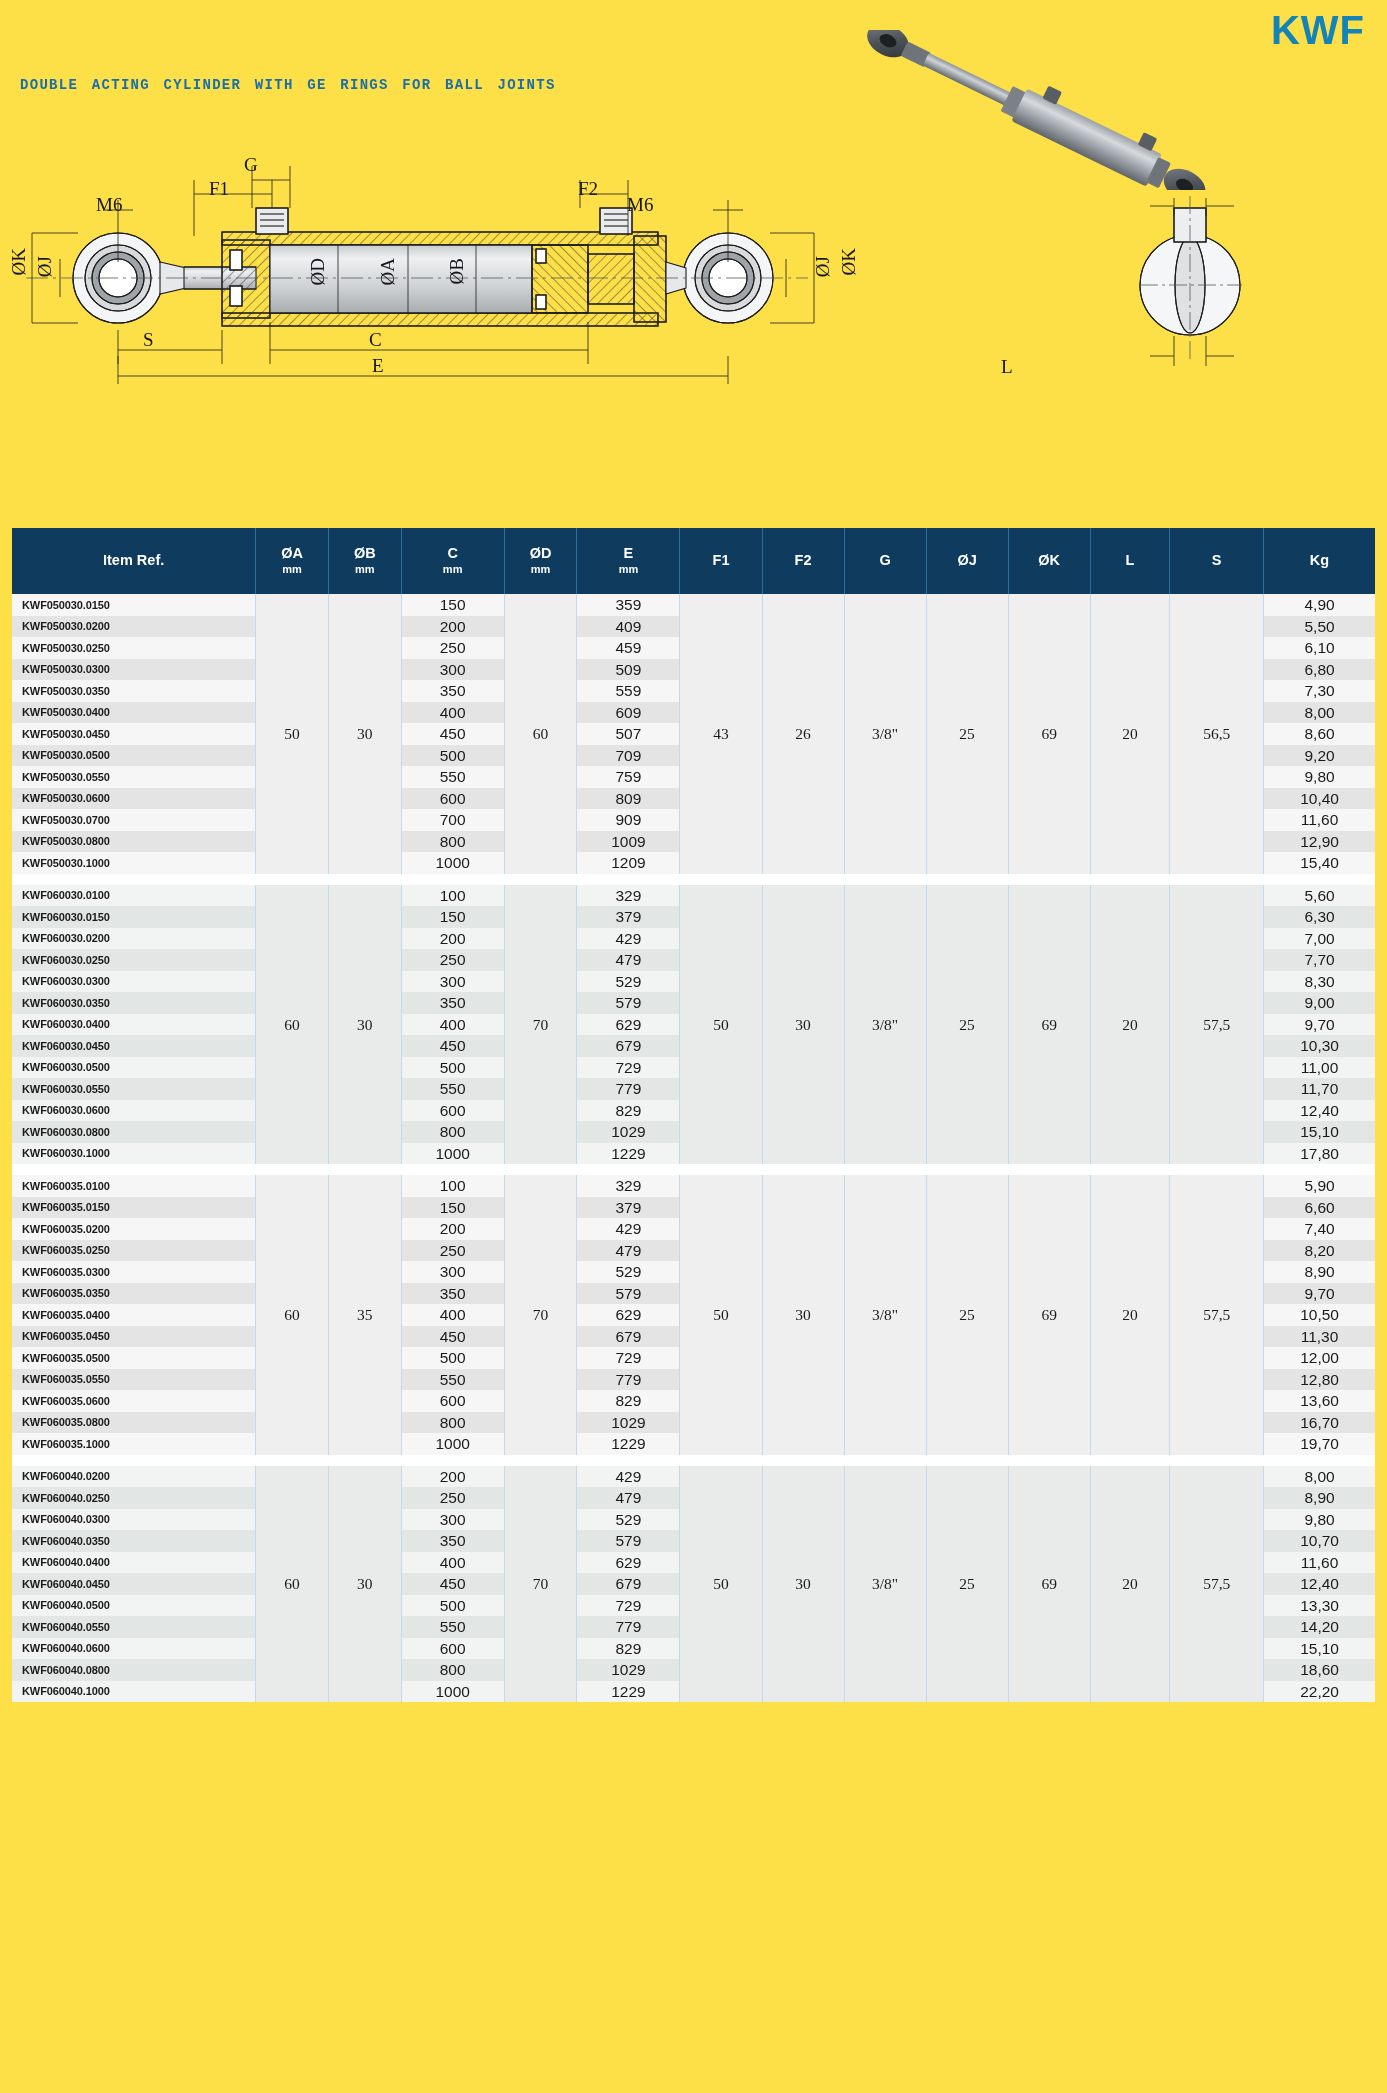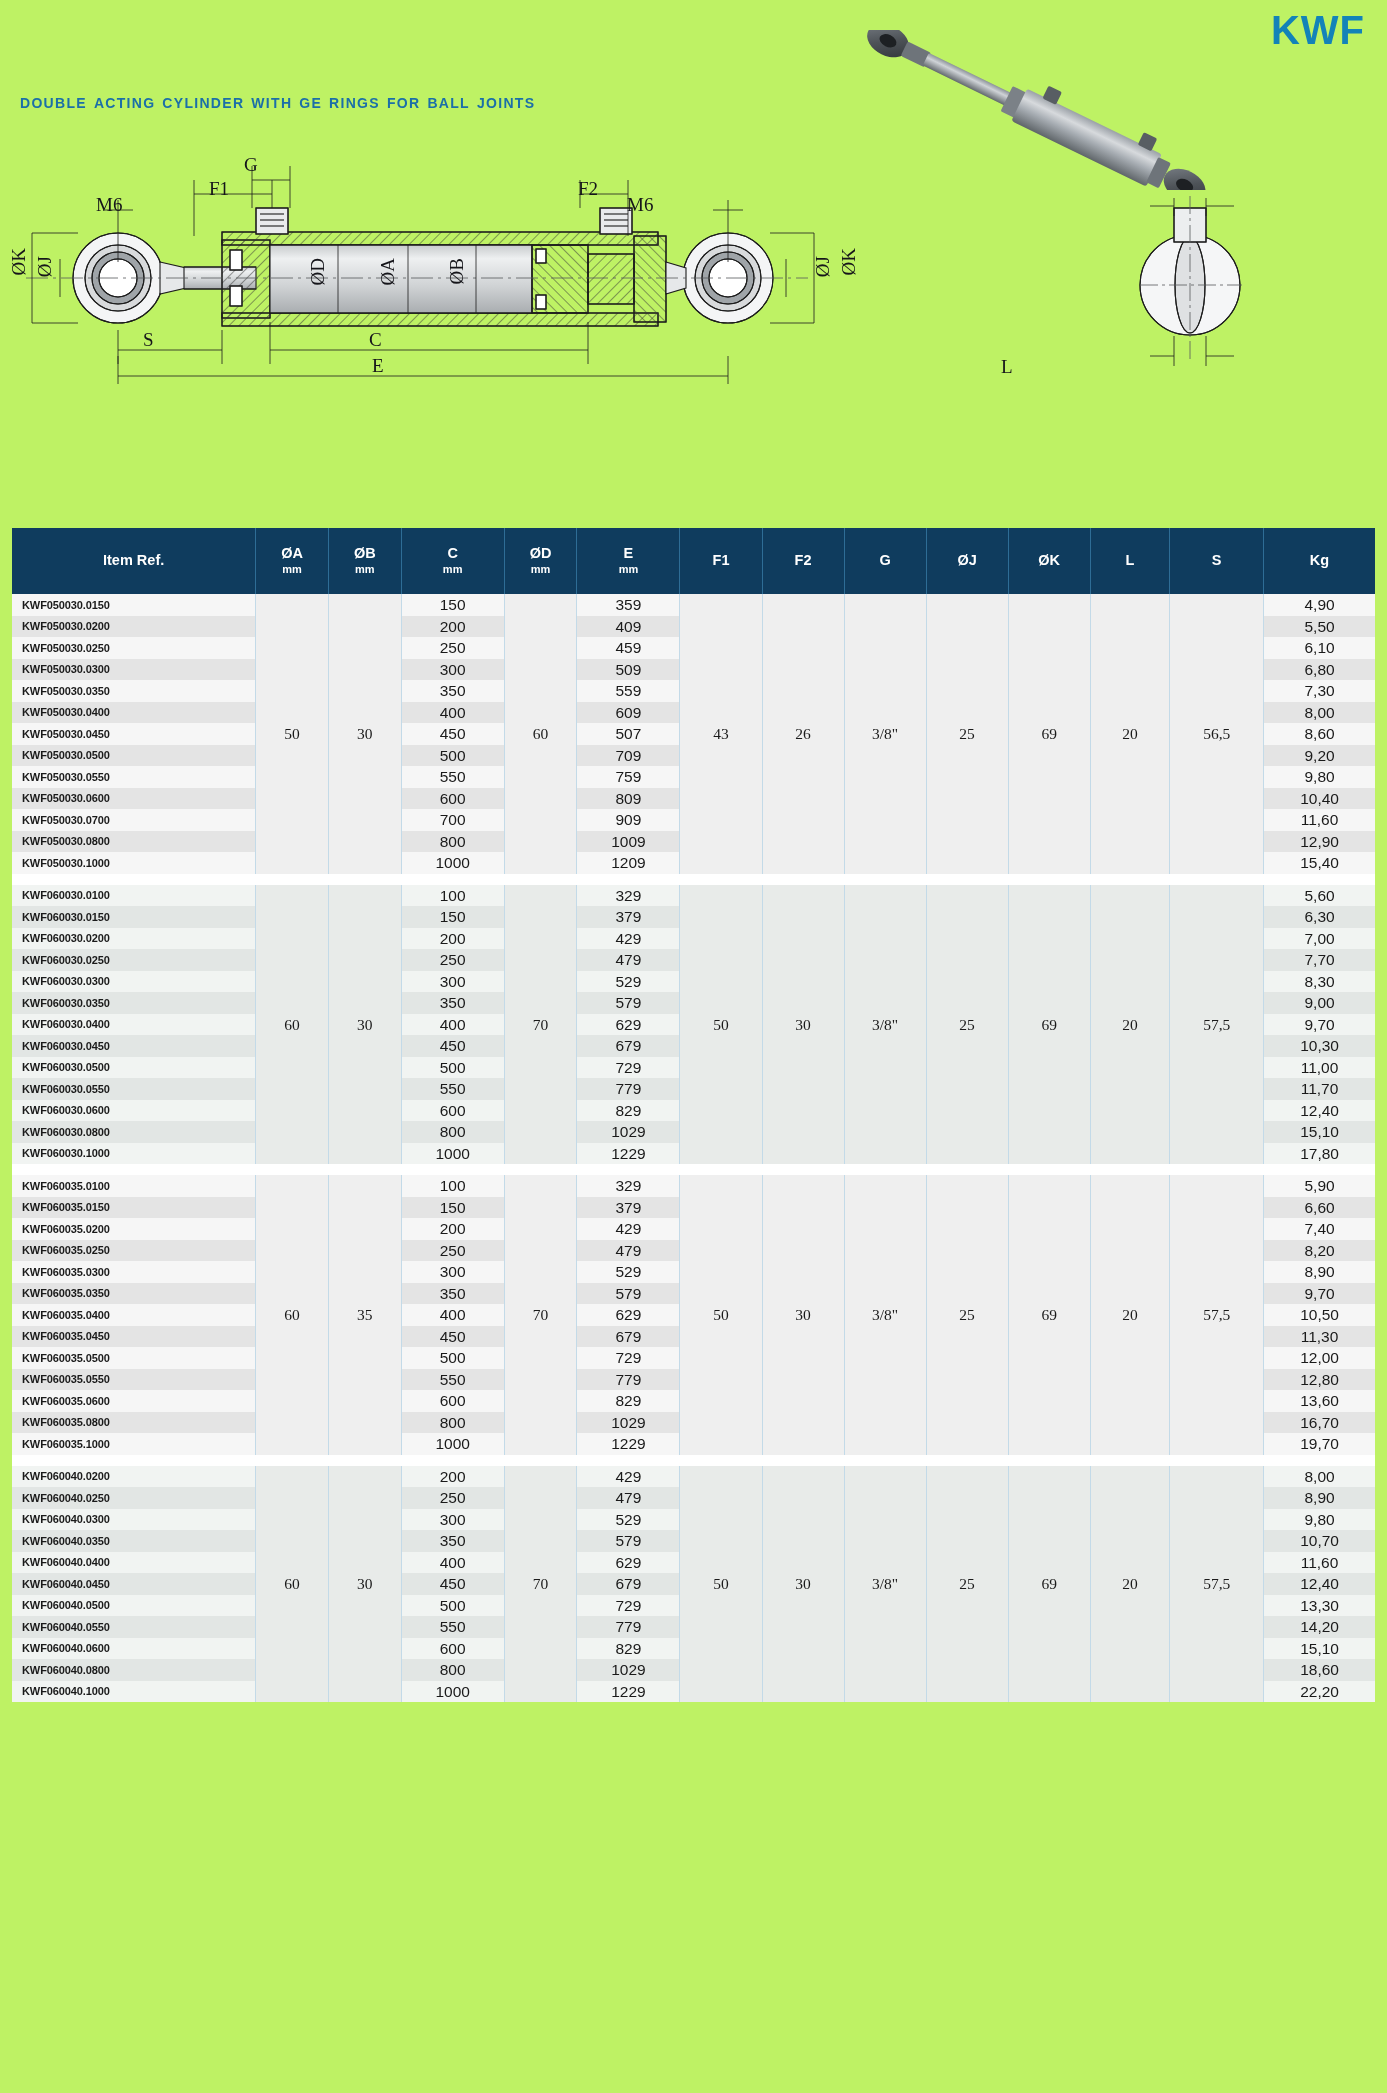--- a/index.html
+++ b/index.html
@@ -5,44 +5,44 @@
   * { box-sizing: border-box; }
   html, body {
     margin: 0; padding: 0;
     background: #ffffff;
     font-family: "Liberation Sans", sans-serif;
   }
   .page {
     width: 1387px;
     height: 2093px;
     position: relative;
-    background: #bef264;
+    background: #fde047;
     overflow: hidden;
   }
 
   
   .brand-logo {
     position: absolute;
     top: 8px; right: 22px;
     font-size: 40px;
     font-weight: 700;
     letter-spacing: 1px;
     color: #1383b8;
     font-family: "Liberation Sans", sans-serif;
   }
   .page-title {
     position: absolute;
-    top: 89px; left: 20px;
+    top: 72px; left: 20px;
     font-size: 20.5px;
     font-weight: 700;
     color: #1b6fa8;
     letter-spacing: 1.3px;
     font-variant: small-caps;
     text-transform: lowercase;
-    font-family: Liberation Sans, sans-serif;
+    font-family: Liberation Mono, monospace;
   }
   .page-title::first-letter { font-size: 1em; }
 
   
   .product-photo {
     position: absolute;
     top: 30px; left: 820px;
     width: 420px; height: 160px;
   }
 

